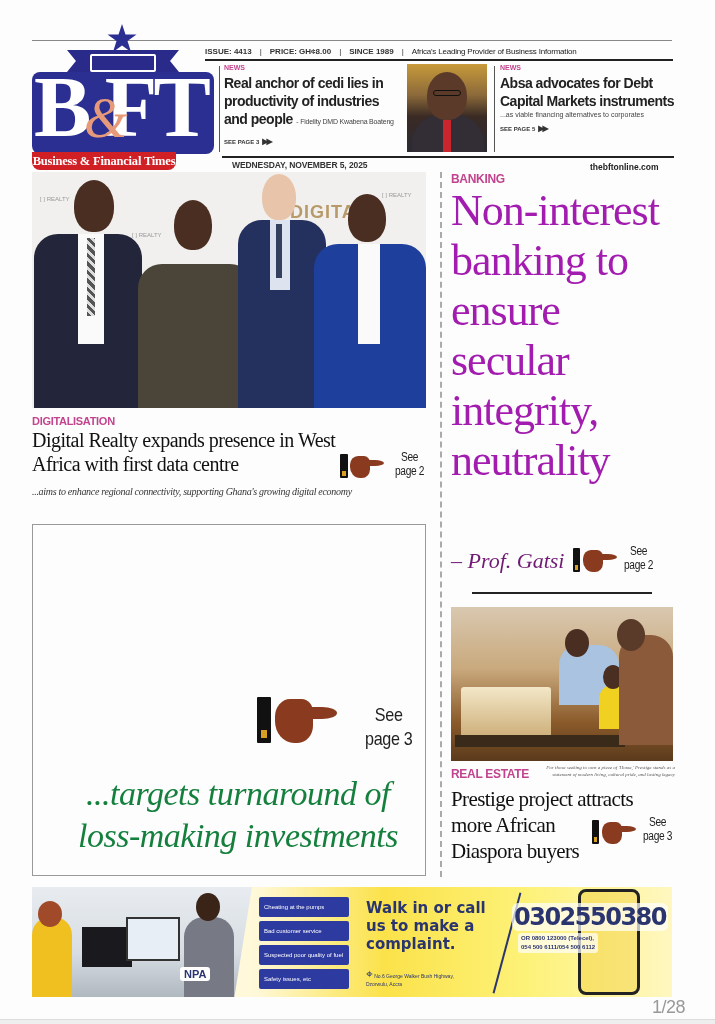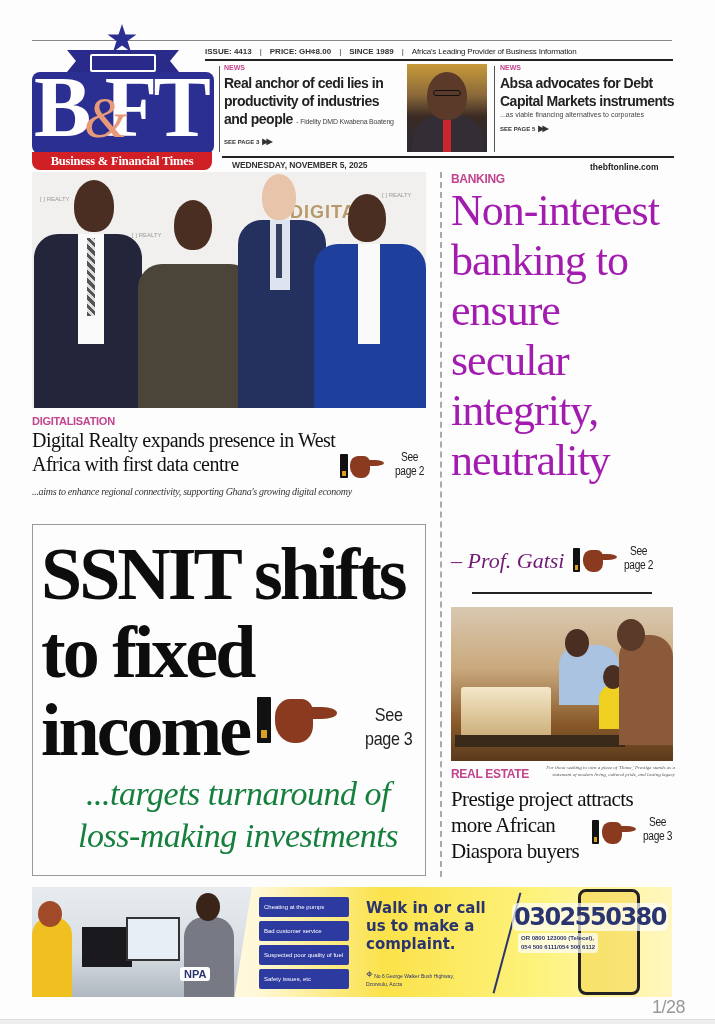--- a/index.html
+++ b/index.html
@@ -14,21 +14,21 @@
   .info-bar .tag { font-weight: normal; font-size: 8px; color: #222; letter-spacing: -0.2px; }
   .info-under { left: 205px; top: 59px; width: 468px; height: 2px; background: #222; }
 
   .logo { left: 32px; top: 24px; width: 182px; height: 146px; }
   .logo-star { position: absolute; left: 75px; top: 0; width: 30px; height: 30px; }
   .logo-ribbon { position: absolute; left: 35px; top: 26px; width: 112px; height: 22px; background: #2a2a8a; clip-path: polygon(0 0, 100% 0, 92% 50%, 100% 100%, 0 100%, 8% 50%); }
   .logo-ribbon-inner { position: absolute; left: 58px; top: 30px; width: 66px; height: 18px; border: 2px solid #fff; background: #2a2a8a; border-radius: 2px; }
   .logo-box { position: absolute; left: 0; top: 48px; width: 182px; height: 82px; background: #2b2f92; border-radius: 8px; overflow: hidden; }
   .logo-text { position: absolute; left: 2px; top: -8px; font-family: "Liberation Serif", serif; font-weight: bold; font-size: 86px; color: #fff; letter-spacing: -4px; line-height: 1; }
   .logo-amp { position: absolute; left: 52px; top: 18px; font-family: "Liberation Serif", serif; font-size: 56px; color: #e79a7a; font-style: italic; line-height: 1; }
-  .logo-banner { position: absolute; left: 0; top: 128px; width: 180px; height: 18px; background: #d11f26; border-radius: 0 0 8px 8px; color: #fff; font-family: "Liberation Serif", serif; font-weight: bold; font-size: 12.5px; text-align: center; line-height: 18px; white-space: nowrap; letter-spacing: -0.2px; }
+  .logo-banner { position: absolute; left: 0; top: 128px; width: 144px; height: 18px; background: #d11f26; border-radius: 0 0 8px 8px; color: #fff; font-family: "Liberation Serif", serif; font-weight: bold; font-size: 12.5px; text-align: center; line-height: 18px; white-space: nowrap; letter-spacing: -0.2px; }
 
   .teaser-divider { width: 1px; background: #555; }
   .teaser1 { left: 224px; top: 64px; width: 180px; }
   .teaser2 { left: 500px; top: 64px; width: 180px; }
   .kicker-small { font-size: 7px; color: #c2438e; margin-bottom: 3px; font-weight: bold; }
   .teaser-title { font-family: "Liberation Sans", sans-serif; font-size: 14px; font-weight: bold; line-height: 18px; color: #222; letter-spacing: -0.5px; }
   .teaser-sub { font-size: 7px; font-weight: normal; color: #444; letter-spacing: -0.2px; }
   .teaser-sub2 { font-size: 7px; color: #444; margin-top: 1px; }
   .see-page { font-size: 6px; font-weight: bold; color: #333; margin-top: 6px; display: flex; align-items: center; gap: 3px; }
   .ff { font-size: 8px; letter-spacing: -2px; }
@@ -194,25 +194,20 @@
   <div class="hand" style="left:10px;top:2px;width:20px;height:22px;"></div>
   <div class="finger" style="left:26px;top:6px;width:18px;height:6px;"></div>
 </div>
 <div class="abs see-label" style="left:395px;top:450px;">
   <div>See</div>
     <div>page 2</div>
 </div>
 <div class="abs story-sub">...aims to enhance regional connectivity, supporting Ghana's growing digital economy</div>
 
 <div class="abs ssnit-box">
-  <div class="ssnit-title">
-    <div>SSNIT shifts</div>
-    <div>to fixed</div>
-    <div>income</div>
-  </div>
   <div class="pointer" style="left:224px;top:172px;">
     <div class="cuff" style="width:14px;height:46px;"></div>
     <div class="hand" style="left:18px;top:2px;width:38px;height:44px;"></div>
     <div class="finger" style="left:50px;top:10px;width:30px;height:12px;"></div>
   </div>
   <div class="see-label" style="left:332px;top:178px;font-size:19px;line-height:24px;">
     <div>See</div>
       <div>page 3</div>
   </div>
   <div class="ssnit-sub">

